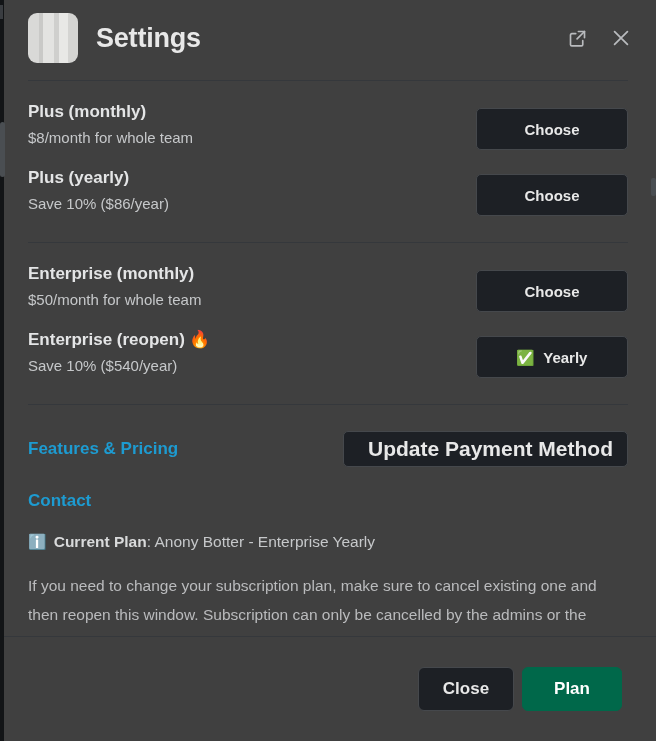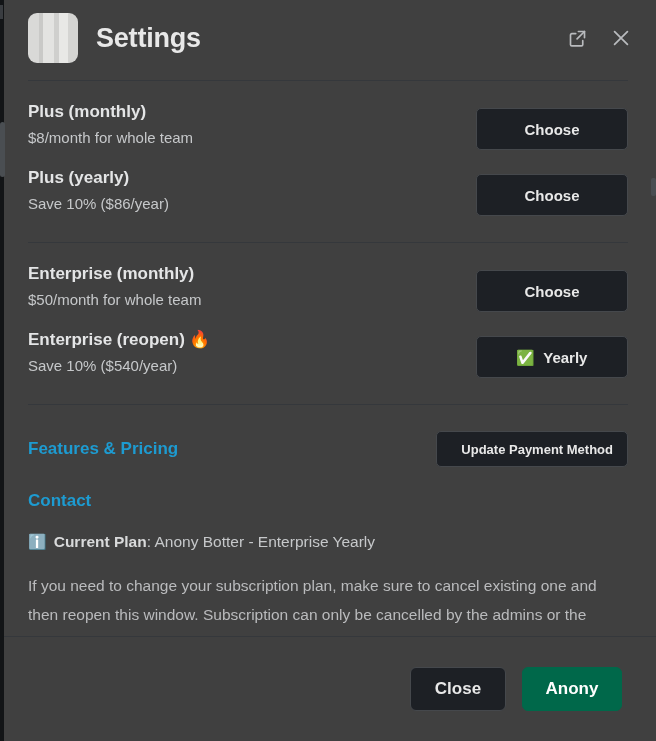--- a/index.html
+++ b/index.html
@@ -187,21 +187,21 @@
     font-size: 17px;
     font-weight: bold;
     color: #1d9bd1;
     cursor: pointer;
     text-decoration: none;
   }
   .btn-update {
     margin-left: auto;
     min-width: 0;
     height: 36px;
-    font-size: 13px;
+    font-size: 21px;
     padding-left: 24px;
   }
   .contact-line { padding-top: 24px; }
 
   .current-plan {
     padding-top: 20px;
     font-size: 15.5px;
     color: #c6c8ca;
     line-height: 22px;
     display: flex;
@@ -220,21 +220,21 @@
   }
 
   
   .footer {
     flex: none;
     height: 105px;
     border-top: 1px solid #35383c;
     display: flex;
     align-items: center;
     justify-content: flex-end;
-    gap: 16px;
+    gap: 8px;
     padding: 0 34px;
     box-sizing: border-box;
   }
   .btn-close {
     min-width: 96px;
     height: 44px;
     font-size: 17px;
     border-radius: 6px;
   }
   .btn-save {
@@ -345,16 +345,16 @@
       <span class="info-emoji">ℹ️</span>
       <span><span class="label">Current Plan</span><span>:</span> <span>Anony Botter - Enterprise Yearly</span></span>
     </div>
 
     <div class="note">If you need to change your subscription plan, make sure to cancel existing one and then reopen this window. Subscription can only be cancelled by the admins or the user who purchased it.</div>
 
   </div>
 
   <div class="footer">
     <button class="btn btn-close">Close</button>
-    <button class="btn btn-save">Anony</button>
+    <button class="btn btn-save">Plan</button>
   </div>
 
 </div>
 
 </body></html>

